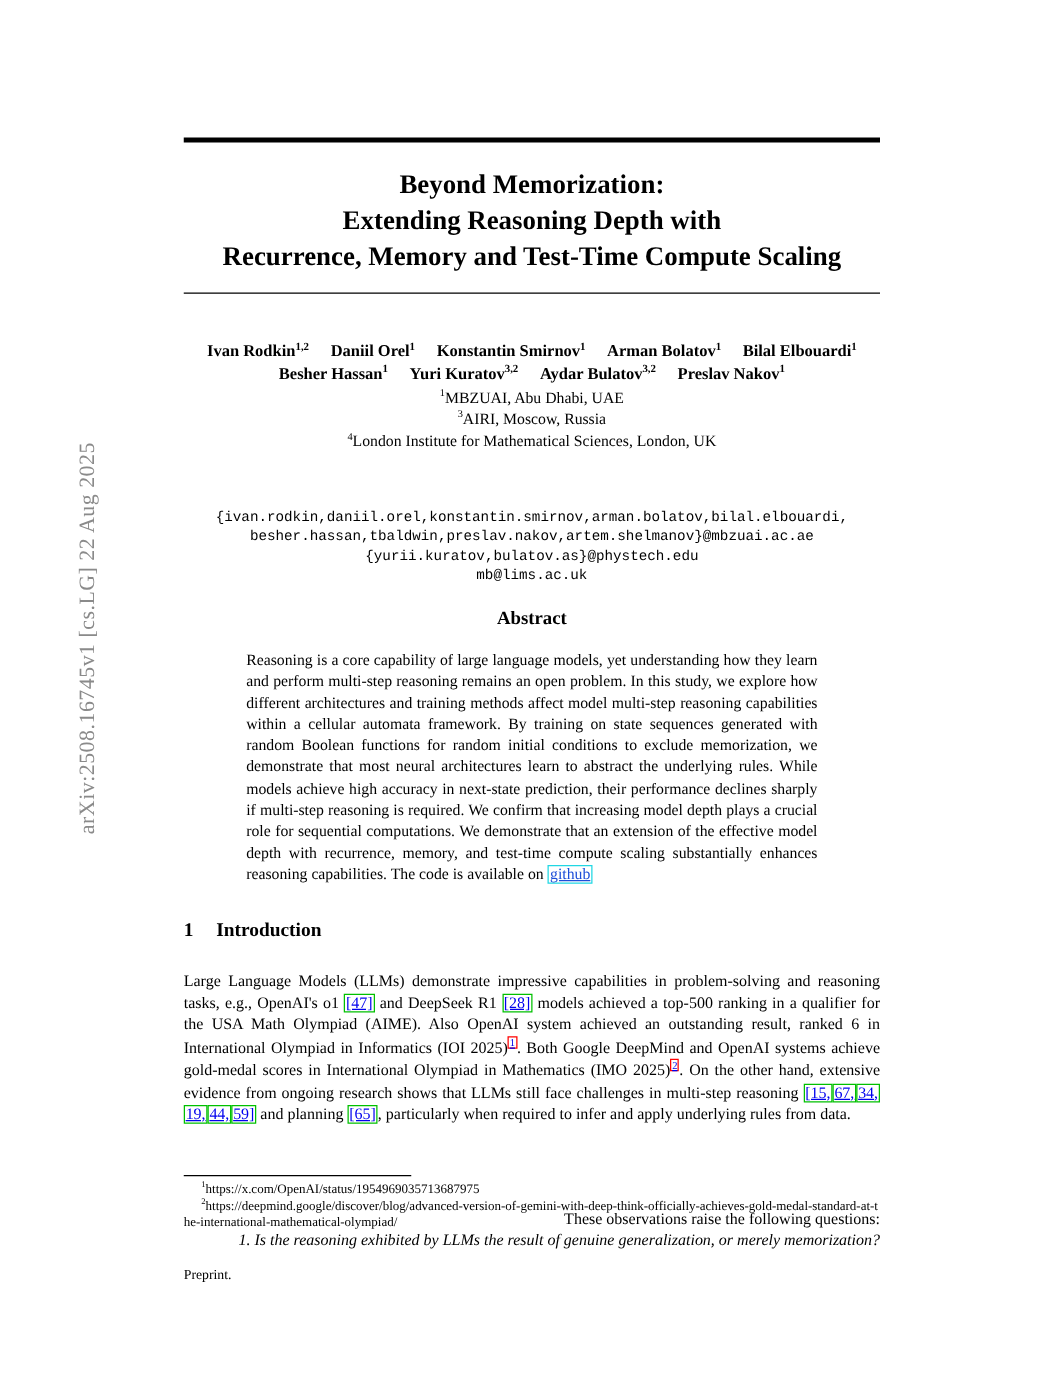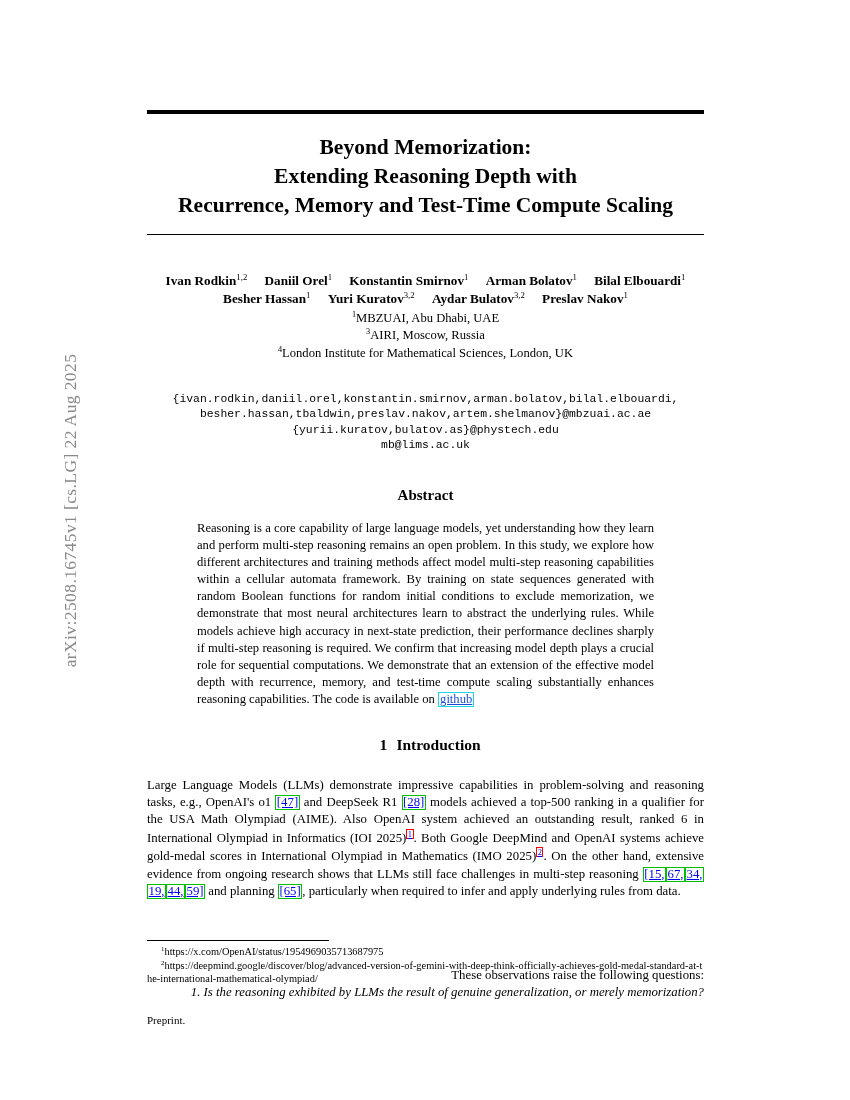--- a/index.html
+++ b/index.html
@@ -84,41 +84,41 @@
     left: 0;
     top: 272px;
     width: 557px;
     text-align: center;
     font-size: 13.2px;
     font-weight: bold;
     line-height: 18px;
   }
   .authors .arow { display: block; white-space: nowrap; }
   .authors .name { margin: 0 7px; }
-  sup { font-size: 0.66em; vertical-align: super; line-height: 0; font-weight: normal; }
+  sup { font-size: 0.66em; vertical-align: super; line-height: 0; font-weight: bold; }
 
   
   .affils {
     position: absolute;
     left: 0;
     top: 310px;
     width: 557px;
     text-align: center;
     font-size: 12.6px;
     line-height: 17.4px;
     font-weight: normal;
   }
   .affils .aff { display: block; }
   .affils sup { font-weight: normal; }
 
   
   .emails {
     position: absolute;
     left: 0;
-    top: 392px;
+    top: 408px;
     width: 557px;
     text-align: center;
     font-family: "Liberation Mono", "DejaVu Sans Mono", monospace;
     font-size: 11.4px;
     line-height: 15.3px;
   }
   .emails .eline { display: block; white-space: nowrap; }
 
   
   .abstract-head {
@@ -150,21 +150,20 @@
   }
 
   
   .sec-head {
     position: absolute;
     left: 0;
     top: 736px;
     width: 557px;
     font-size: 15.5px;
     font-weight: bold;
-    text-align: center;
   }
   .sec-head .num { display: inline-block; width: 26px; }
 
   .body-par {
     position: absolute;
     left: 0;
     width: 557px;
     font-size: 12.8px;
     line-height: 17.2px;
     text-align: justify;

